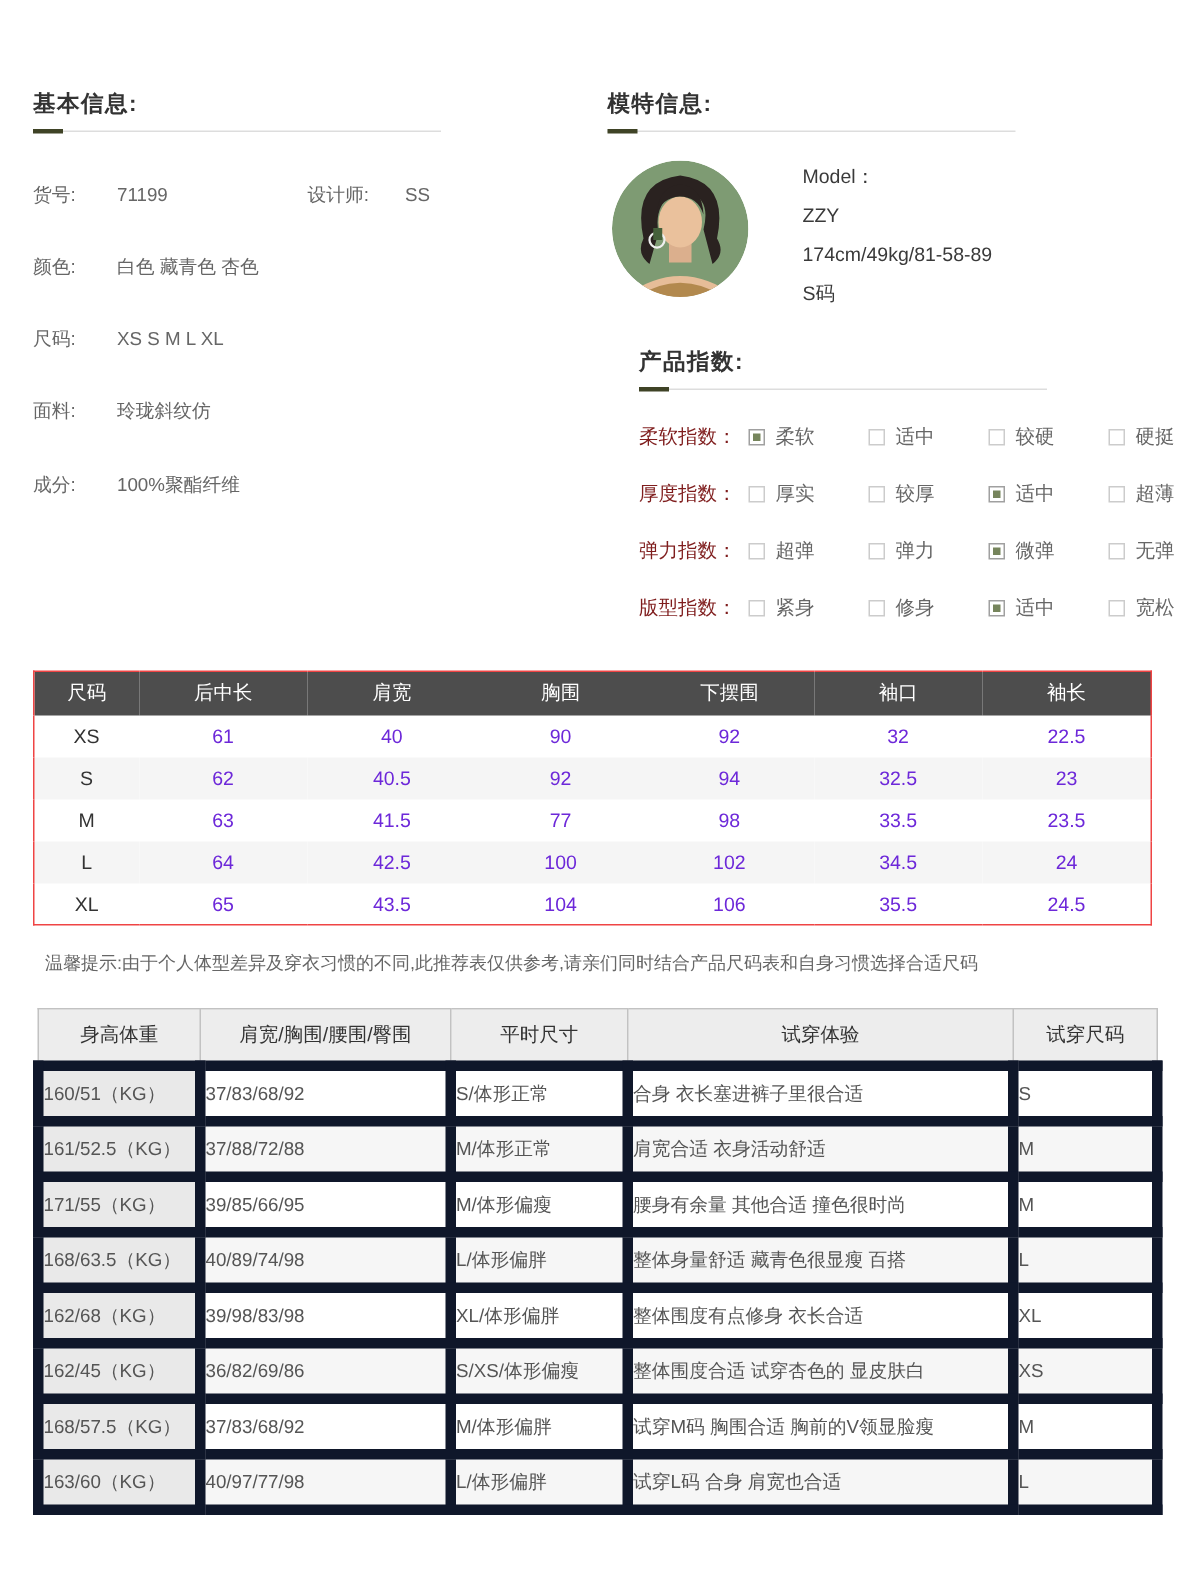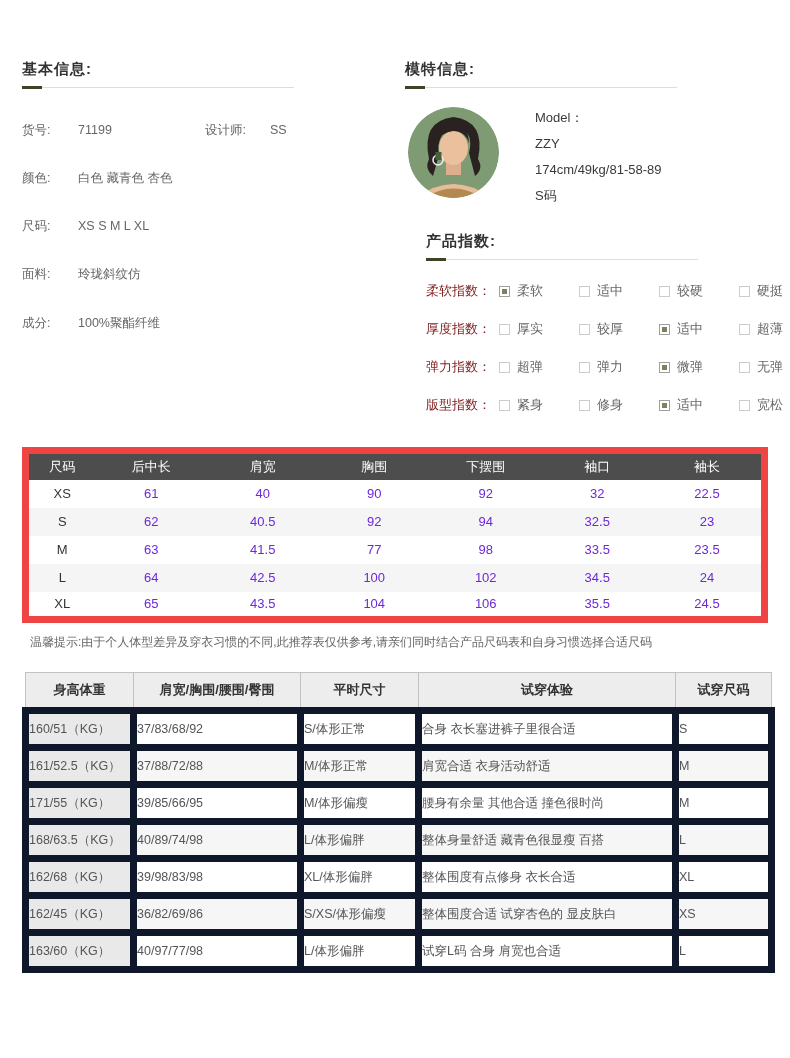--- a/index.html
+++ b/index.html
@@ -115,21 +115,21 @@
   }
 
   
   #size-table {
     position: absolute;
     left: 22px;
     top: 447px;
     width: 746px;
     border-collapse: collapse;
     table-layout: fixed;
-    border: 7px solid #ef4444;
+    border: 1px solid #ef4444;
   }
   #size-table th {
     background: var(--thead-bg, #4d4d4d);
     color: #fff;
     font-weight: normal;
     font-size: 13px;
     height: 29px;
     text-align: center;
   }
   #size-table td {
@@ -156,21 +156,21 @@
     left: 22px;
     top: 672px;
     width: 746px;
     border-collapse: collapse;
     table-layout: fixed;
   }
   #fit-table th {
     background: #ededed;
     border: 1px solid #c2c2c2;
     font-size: 13px;
-    font-weight: bold;
+    font-weight: normal;
     color: #333;
     height: 38px;
     text-align: center;
   }
   #fit-table td {
     border: 7px solid #0f172a;
     font-size: 12.5px;
     color: #555;
     text-align: left;
     height: 37px;
@@ -453,20 +453,27 @@
           <td>XL</td>
         </tr>
         <tr>
           <td>162/45（KG）</td>
           <td>36/82/69/86</td>
           <td>S/XS/体形偏瘦</td>
           <td>整体围度合适 试穿杏色的 显皮肤白</td>
           <td>XS</td>
         </tr>
         <tr>
+          <td>168/57.5（KG）</td>
+          <td>37/83/68/92</td>
+          <td>M/体形偏胖</td>
+          <td>试穿M码 胸围合适 胸前的V领显脸瘦</td>
+          <td>M</td>
+        </tr>
+        <tr>
           <td>163/60（KG）</td>
           <td>40/97/77/98</td>
           <td>L/体形偏胖</td>
           <td>试穿L码 合身 肩宽也合适</td>
           <td>L</td>
         </tr>
       </tbody>
   </table>
 
 </div>

